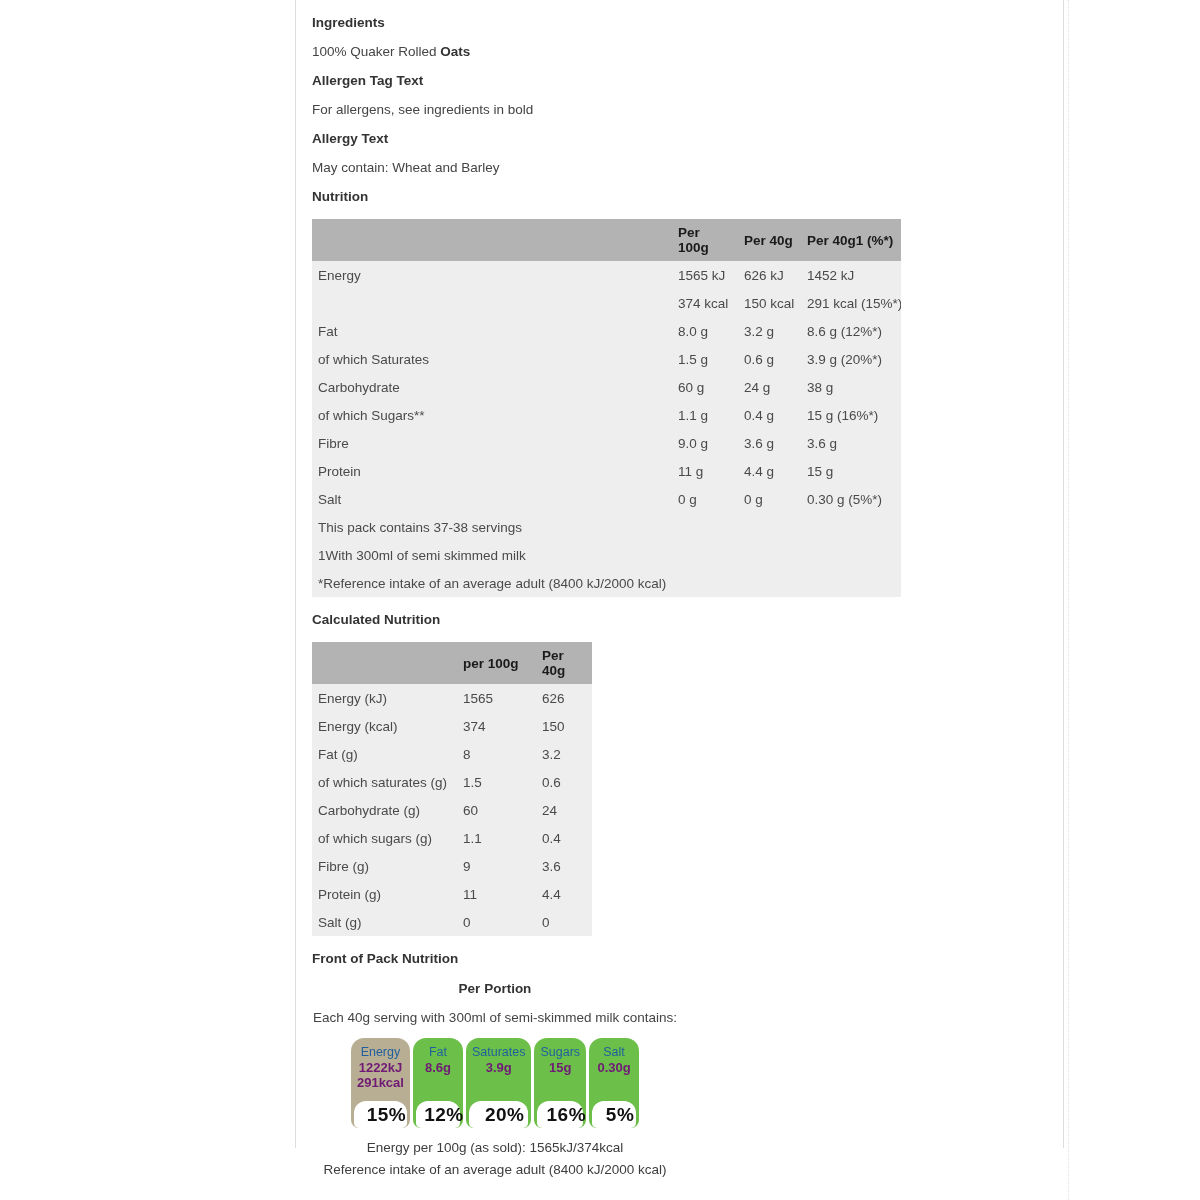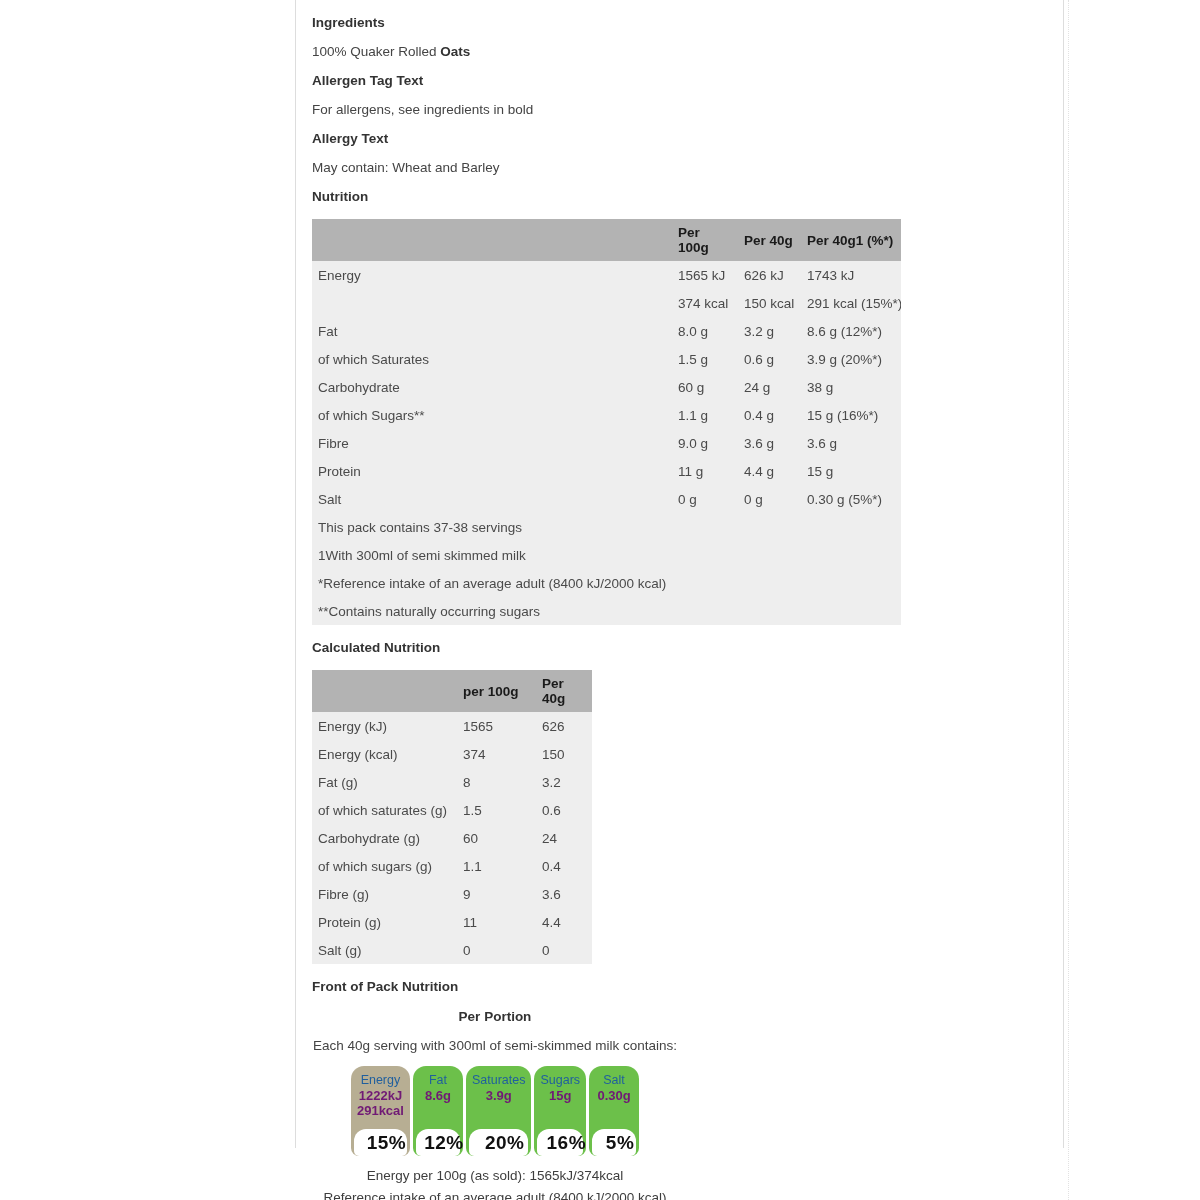--- a/index.html
+++ b/index.html
@@ -135,21 +135,21 @@
         <th>Per 100g</th>
         <th>Per 40g</th>
         <th>Per 40g1 (%*)</th>
       </tr>
     </thead>
     <tbody id="nutrition-body">
         <tr>
           <td>Energy</td>
           <td>1565 kJ</td>
           <td>626 kJ</td>
-          <td>1743 kJ</td>
+          <td>1452 kJ</td>
         </tr>
         <tr>
           <td></td>
           <td>374 kcal</td>
           <td>150 kcal</td>
           <td>291 kcal (15%*)</td>
         </tr>
         <tr>
           <td>Fat</td>
           <td>8.0 g</td>
@@ -195,23 +195,20 @@
       </tbody>
     <tbody id="nutrition-notes">
         <tr>
           <td colspan="4">This pack contains 37-38 servings</td>
         </tr>
         <tr>
           <td colspan="4">1With 300ml of semi skimmed milk</td>
         </tr>
         <tr>
           <td colspan="4">*Reference intake of an average adult (8400 kJ/2000 kcal)</td>
-        </tr>
-        <tr>
-          <td colspan="4">**Contains naturally occurring sugars</td>
         </tr>
       </tbody>
   </table>
 
   <p class="h">Calculated Nutrition</p>
 
   <table id="calc-table">
     <colgroup>
         <col class="c-label">
         <col class="c-100">

